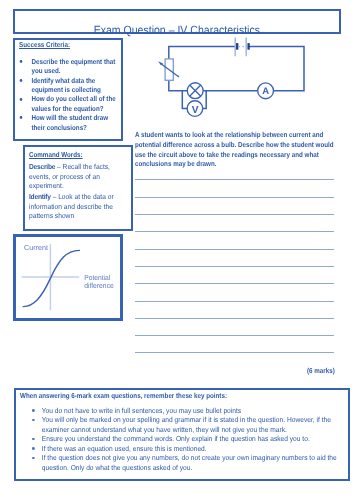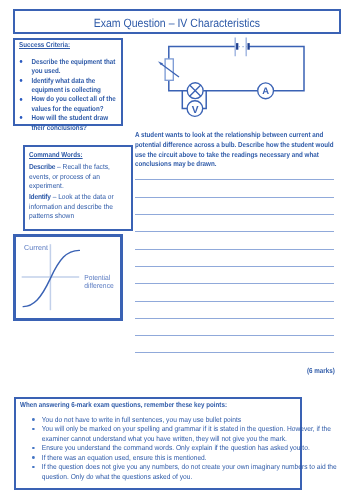--- a/index.html
+++ b/index.html
@@ -11,25 +11,25 @@
   .box{position:absolute;box-sizing:border-box;border:2px solid #3a62b4;background:#fff;}
 
   
   .cx{transform:scaleX(0.868) translateZ(0);transform-origin:left top;}
   .cxr{transform:scaleX(0.925) translateZ(0);transform-origin:left top;}
 
   
   #title-box{left:13px;top:9px;width:328px;height:25px;}
   #title-text{position:absolute;left:0;top:0;width:100%;height:100%;
      display:flex;align-items:center;justify-content:center;
-     font-size:11.9px;color:#2e5aa8;line-height:1;padding-top:2px;}
+     font-size:11.9px;color:#2e5aa8;line-height:1;padding-top:9px;}
   #title-text span{display:inline-block;transform:scaleX(0.886) translateZ(0);}
 
   
-  #sc-box{left:13px;top:38px;width:110px;height:88px;}
+  #sc-box{left:13px;top:38px;width:110px;height:103px;}
   .hdr{font-weight:bold;text-decoration:underline;font-size:7.2px;}
   #sc-hdr{position:absolute;left:4px;top:0.3px;width:120px;}
   .blist{position:absolute;left:2.5px;top:16.7px;width:117px;margin:0;padding:0;list-style:none;}
   .blist li{position:relative;padding-left:15.5px;font-weight:bold;font-size:7.2px;
             line-height:9.4px;margin:0;}
   .blist li .bul{position:absolute;left:2.1px;top:3.3px;width:3.2px;height:3px;
       border-radius:50%;background:#2a5ac0;font-size:0;line-height:0;}
 
   
   #cw-box{left:23px;top:145px;width:110px;height:86px;}
@@ -53,21 +53,21 @@
          font-size:7.2px;line-height:9.65px;font-weight:bold;}
 
   
   .aline{position:absolute;left:135px;width:199px;height:0;
          border-top:1px solid #90a9da;}
 
   
   #marks{position:absolute;left:307px;top:365.5px;font-size:7.2px;font-weight:bold;}
 
   
-  #kp-box{left:14px;top:388px;width:288px;height:93px;margin-top:9px;}
+  #kp-box{left:14px;top:388px;width:336px;height:93px;}
   #kp-hdr{position:absolute;left:4px;top:1.2px;font-size:7.2px;font-weight:bold;width:300px;}
   #kp-list{position:absolute;left:16px;top:15.7px;width:338px;margin:0;padding:0;list-style:none;}
   #kp-list li{position:relative;padding-left:10.6px;font-size:7.2px;line-height:9.5px;
               margin:0;}
   #kp-list li .bul{position:absolute;left:-0.3px;top:3.4px;width:3.2px;height:2.9px;
       border-radius:50%;background:#4575c4;font-size:0;line-height:0;}
 </style>
 </head>
 <body>
 

